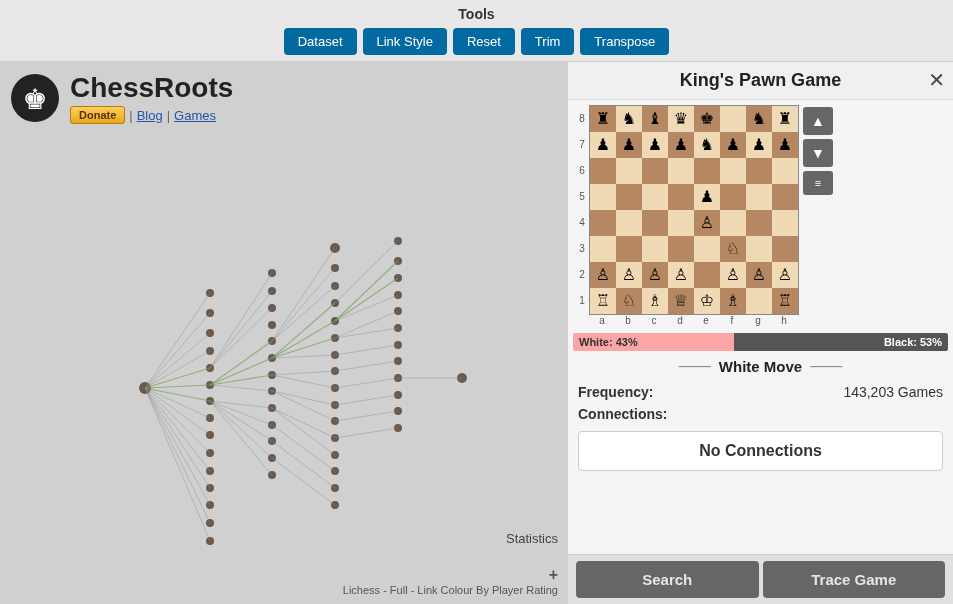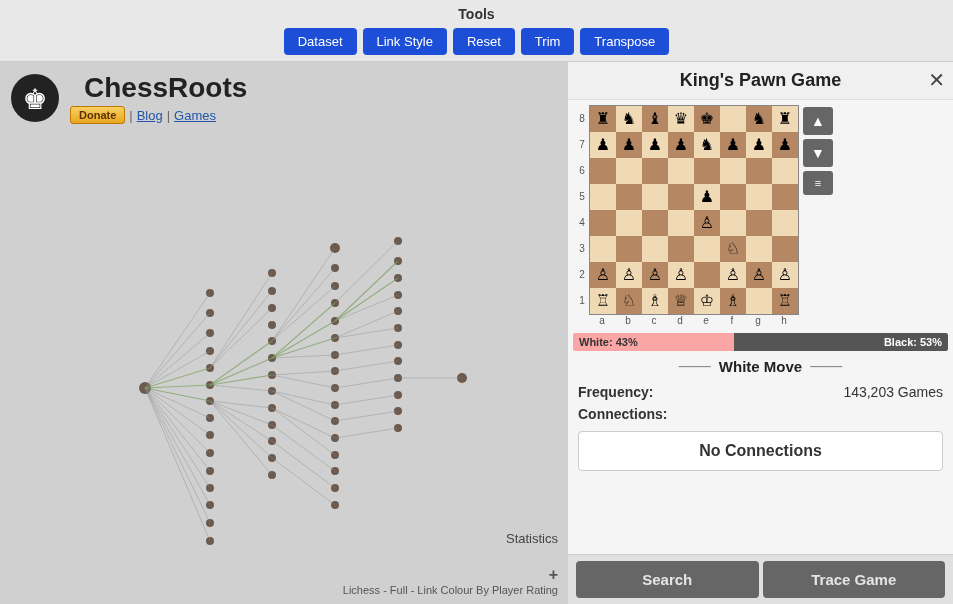--- a/index.html
+++ b/index.html
@@ -26,21 +26,21 @@
     .toolbar-title {
       font-weight: bold;
       font-size: 14px;
       color: #333;
     }
     .toolbar-buttons {
       display: flex;
       gap: 6px;
     }
     .toolbar-btn {
-      background: #1d4ed8;
+      background: #0369a1;
       color: #fff;
       border: none;
       border-radius: 4px;
       padding: 6px 14px;
       font-size: 13px;
       cursor: pointer;
     }
 
     
     .main-content {
@@ -71,21 +71,20 @@
       height: 50px;
     }
     .brand-text-area {
       display: flex;
       flex-direction: column;
     }
     .brand-name {
       font-size: 28px;
       font-weight: bold;
       color: #222;
-      margin-left: 14px;
     }
     .brand-links {
       display: flex;
       align-items: center;
       gap: 4px;
       font-size: 13px;
       margin-top: 2px;
     }
     .donate-btn {
       background: linear-gradient(to bottom, #f8d060, #e8a820);

